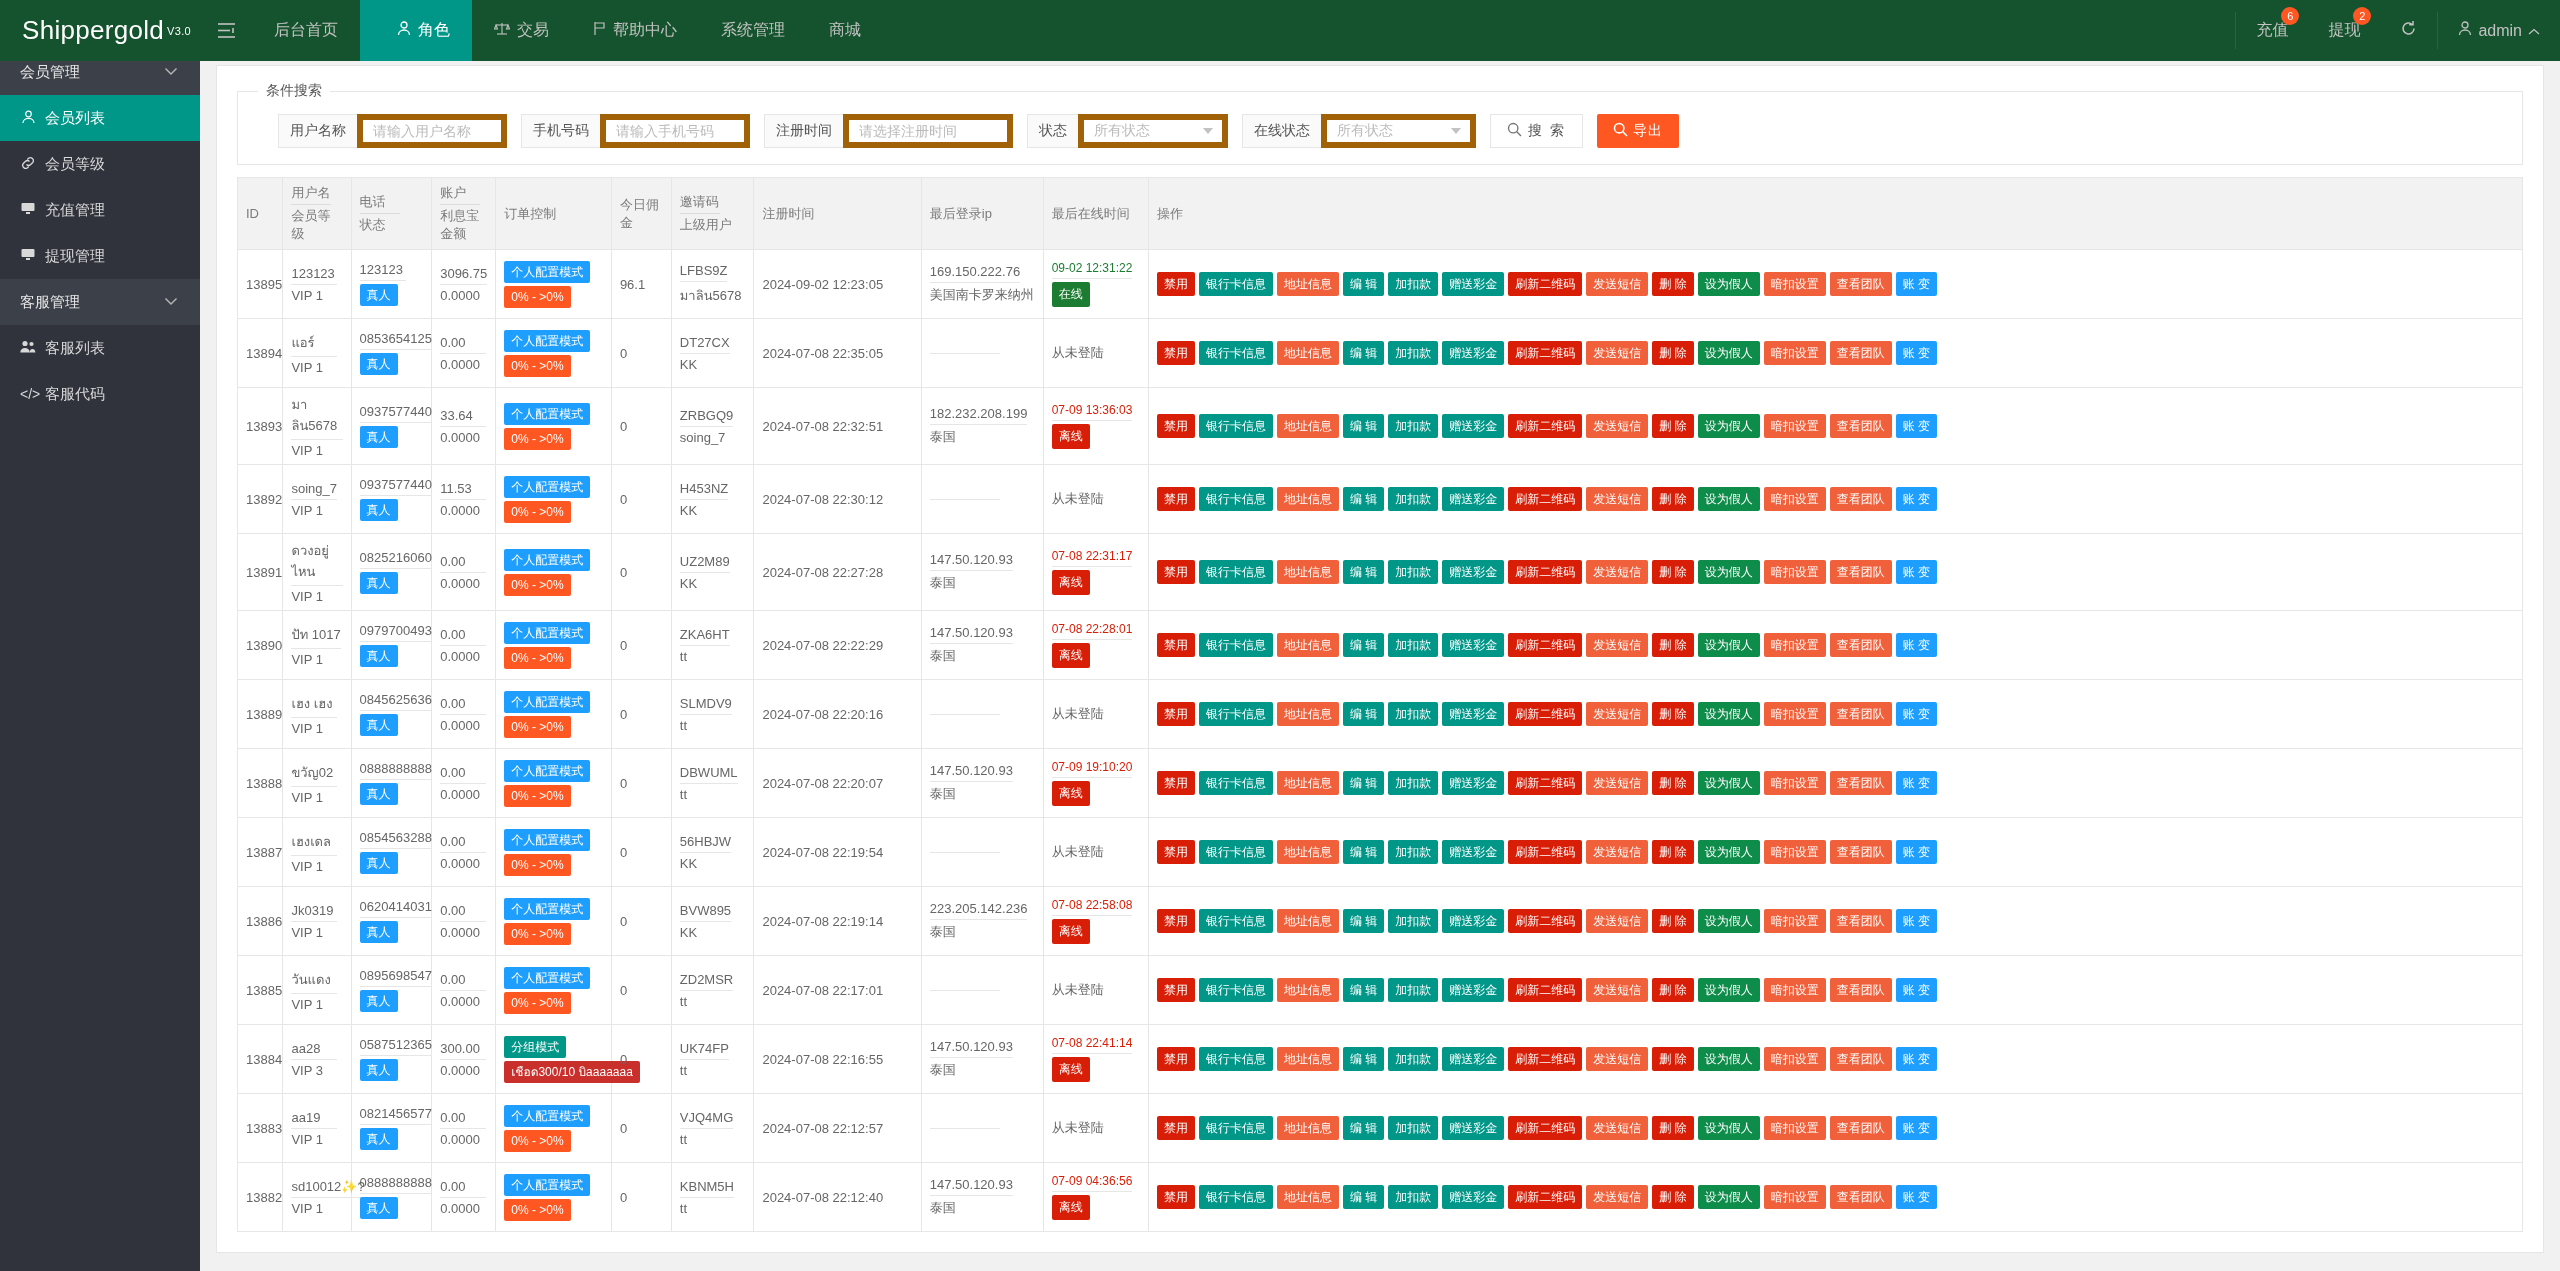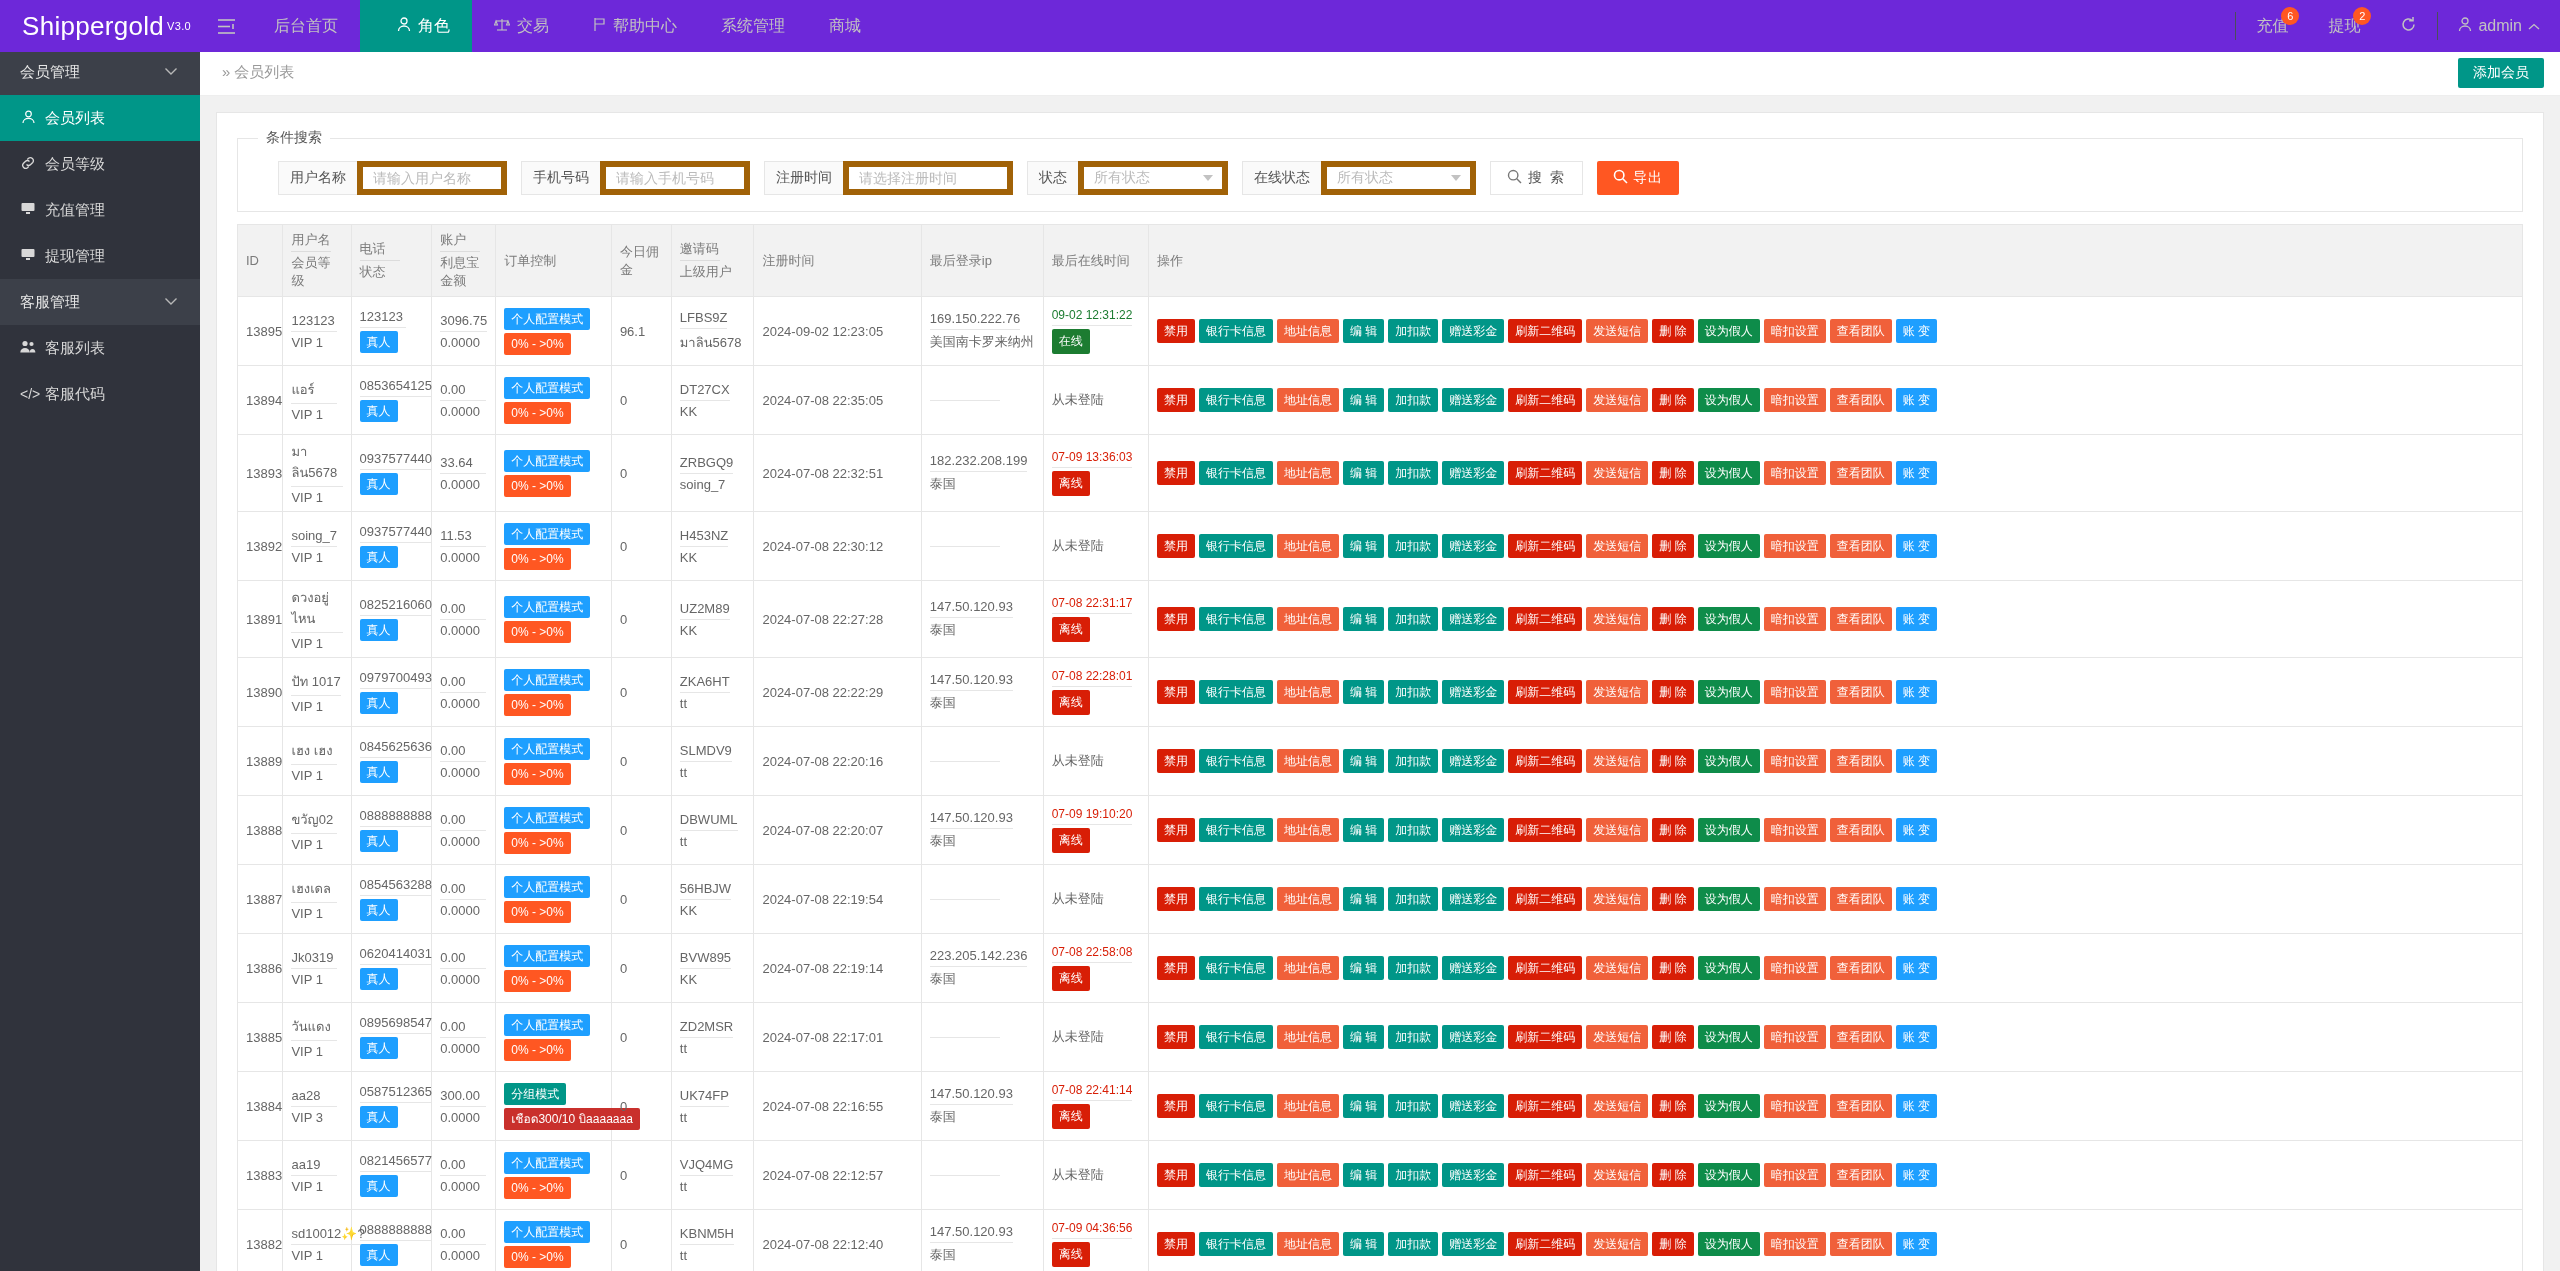--- a/index.html
+++ b/index.html
@@ -4,22 +4,22 @@
 <style>
   * { box-sizing: border-box; margin: 0; padding: 0; }
   html, body {
     width: 2560px; height: 1271px;
     font-family: "Liberation Sans", "DejaVu Sans", sans-serif;
     background: #f1f1f1; overflow: hidden;
   }
 
   
   .topbar {
-    position: absolute; top: 0; left: 0; width: 2560px; height: 52px;
-    background: #6d28d9; display: flex; align-items: stretch; z-index: 30;
+    position: absolute; top: 0; left: 0; width: 2560px; height: 61px;
+    background: #14532d; display: flex; align-items: stretch; z-index: 30;
   }
   .brand {
     width: 200px; display: flex; align-items: center; padding-left: 22px;
     color: #fff; font-size: 26px; letter-spacing: .3px; font-weight: 400;
   }
   .brand sup { font-size: 11px; margin-left: 3px; vertical-align: super; }
   .nav-toggle {
     width: 52px; display: flex; align-items: center; justify-content: center;
     color: #c2c2c2; font-size: 19px; cursor: pointer;
   }
@@ -350,26 +350,20 @@
     <span>客服列表</span>
   </div>
   <div class="side-item">
     <span class="ic">&lt;/&gt;</span>
     <span>客服代码</span>
   </div>
 </div>
 
 <div class="main">
 
-  <div class="crumbbar">
-    <div class="crumb">
-      <span class="sep">»</span><span>会员列表</span>
-    </div>
-    <button class="btn-add">添加会员</button>
-  </div>
 
   <div class="panel">
 
     <div class="searchwrap">
       <fieldset class="search">
         <legend>条件搜索</legend>
         <div class="searchrow">
 
           <div class="field">
             <span class="lab">用户名称</span>

